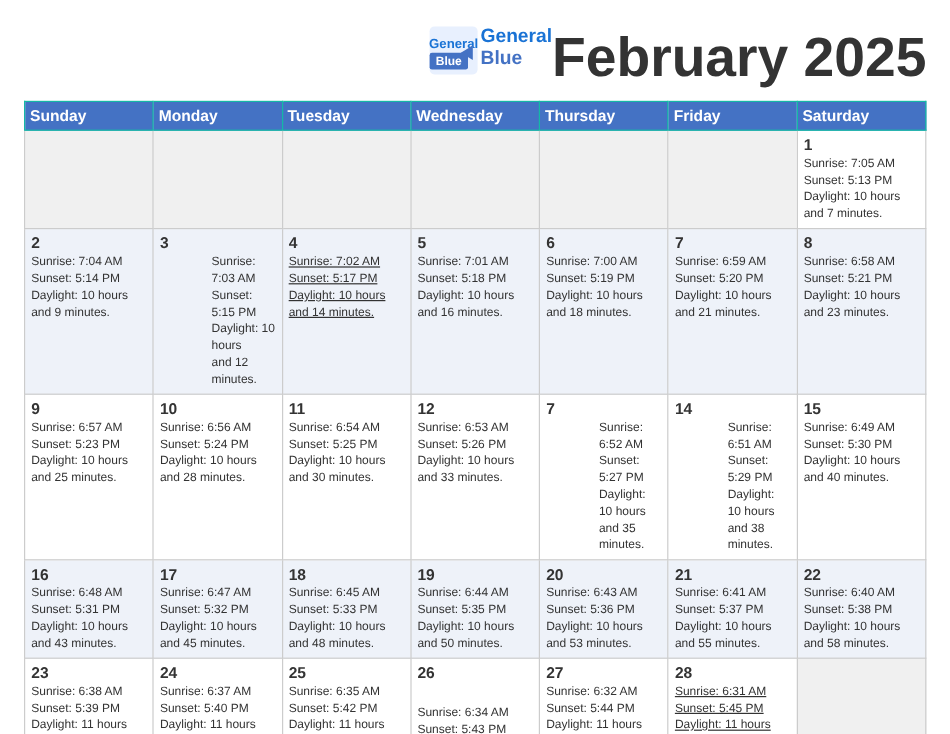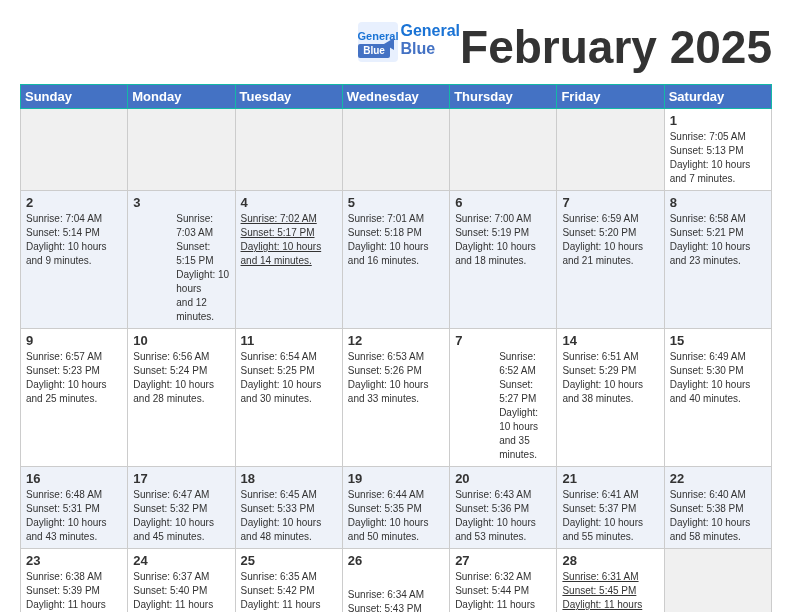--- a/index.html
+++ b/index.html
@@ -221,21 +221,21 @@
         </td>
         <td>
           <span class="day-number">7</span>
           <div class="day-info" style="white-space: pre-line; margin-left: 44px;">Sunrise: 6:52 AM
 Sunset: 5:27 PM
 Daylight: 10 hours
 and 35 minutes.</div>
         </td>
         <td>
           <span class="day-number">14</span>
-          <div class="day-info" style="white-space: pre-line;">Sunrise: 6:51 AM
+          <div class="day-info" style="white-space: pre-line; margin-left: 44px;">Sunrise: 6:51 AM
 Sunset: 5:29 PM
 Daylight: 10 hours
 and 38 minutes.</div>
         </td>
         <td>
           <span class="day-number">15</span>
           <div class="day-info" style="white-space: pre-line;">Sunrise: 6:49 AM
 Sunset: 5:30 PM
 Daylight: 10 hours
 and 40 minutes.</div>

